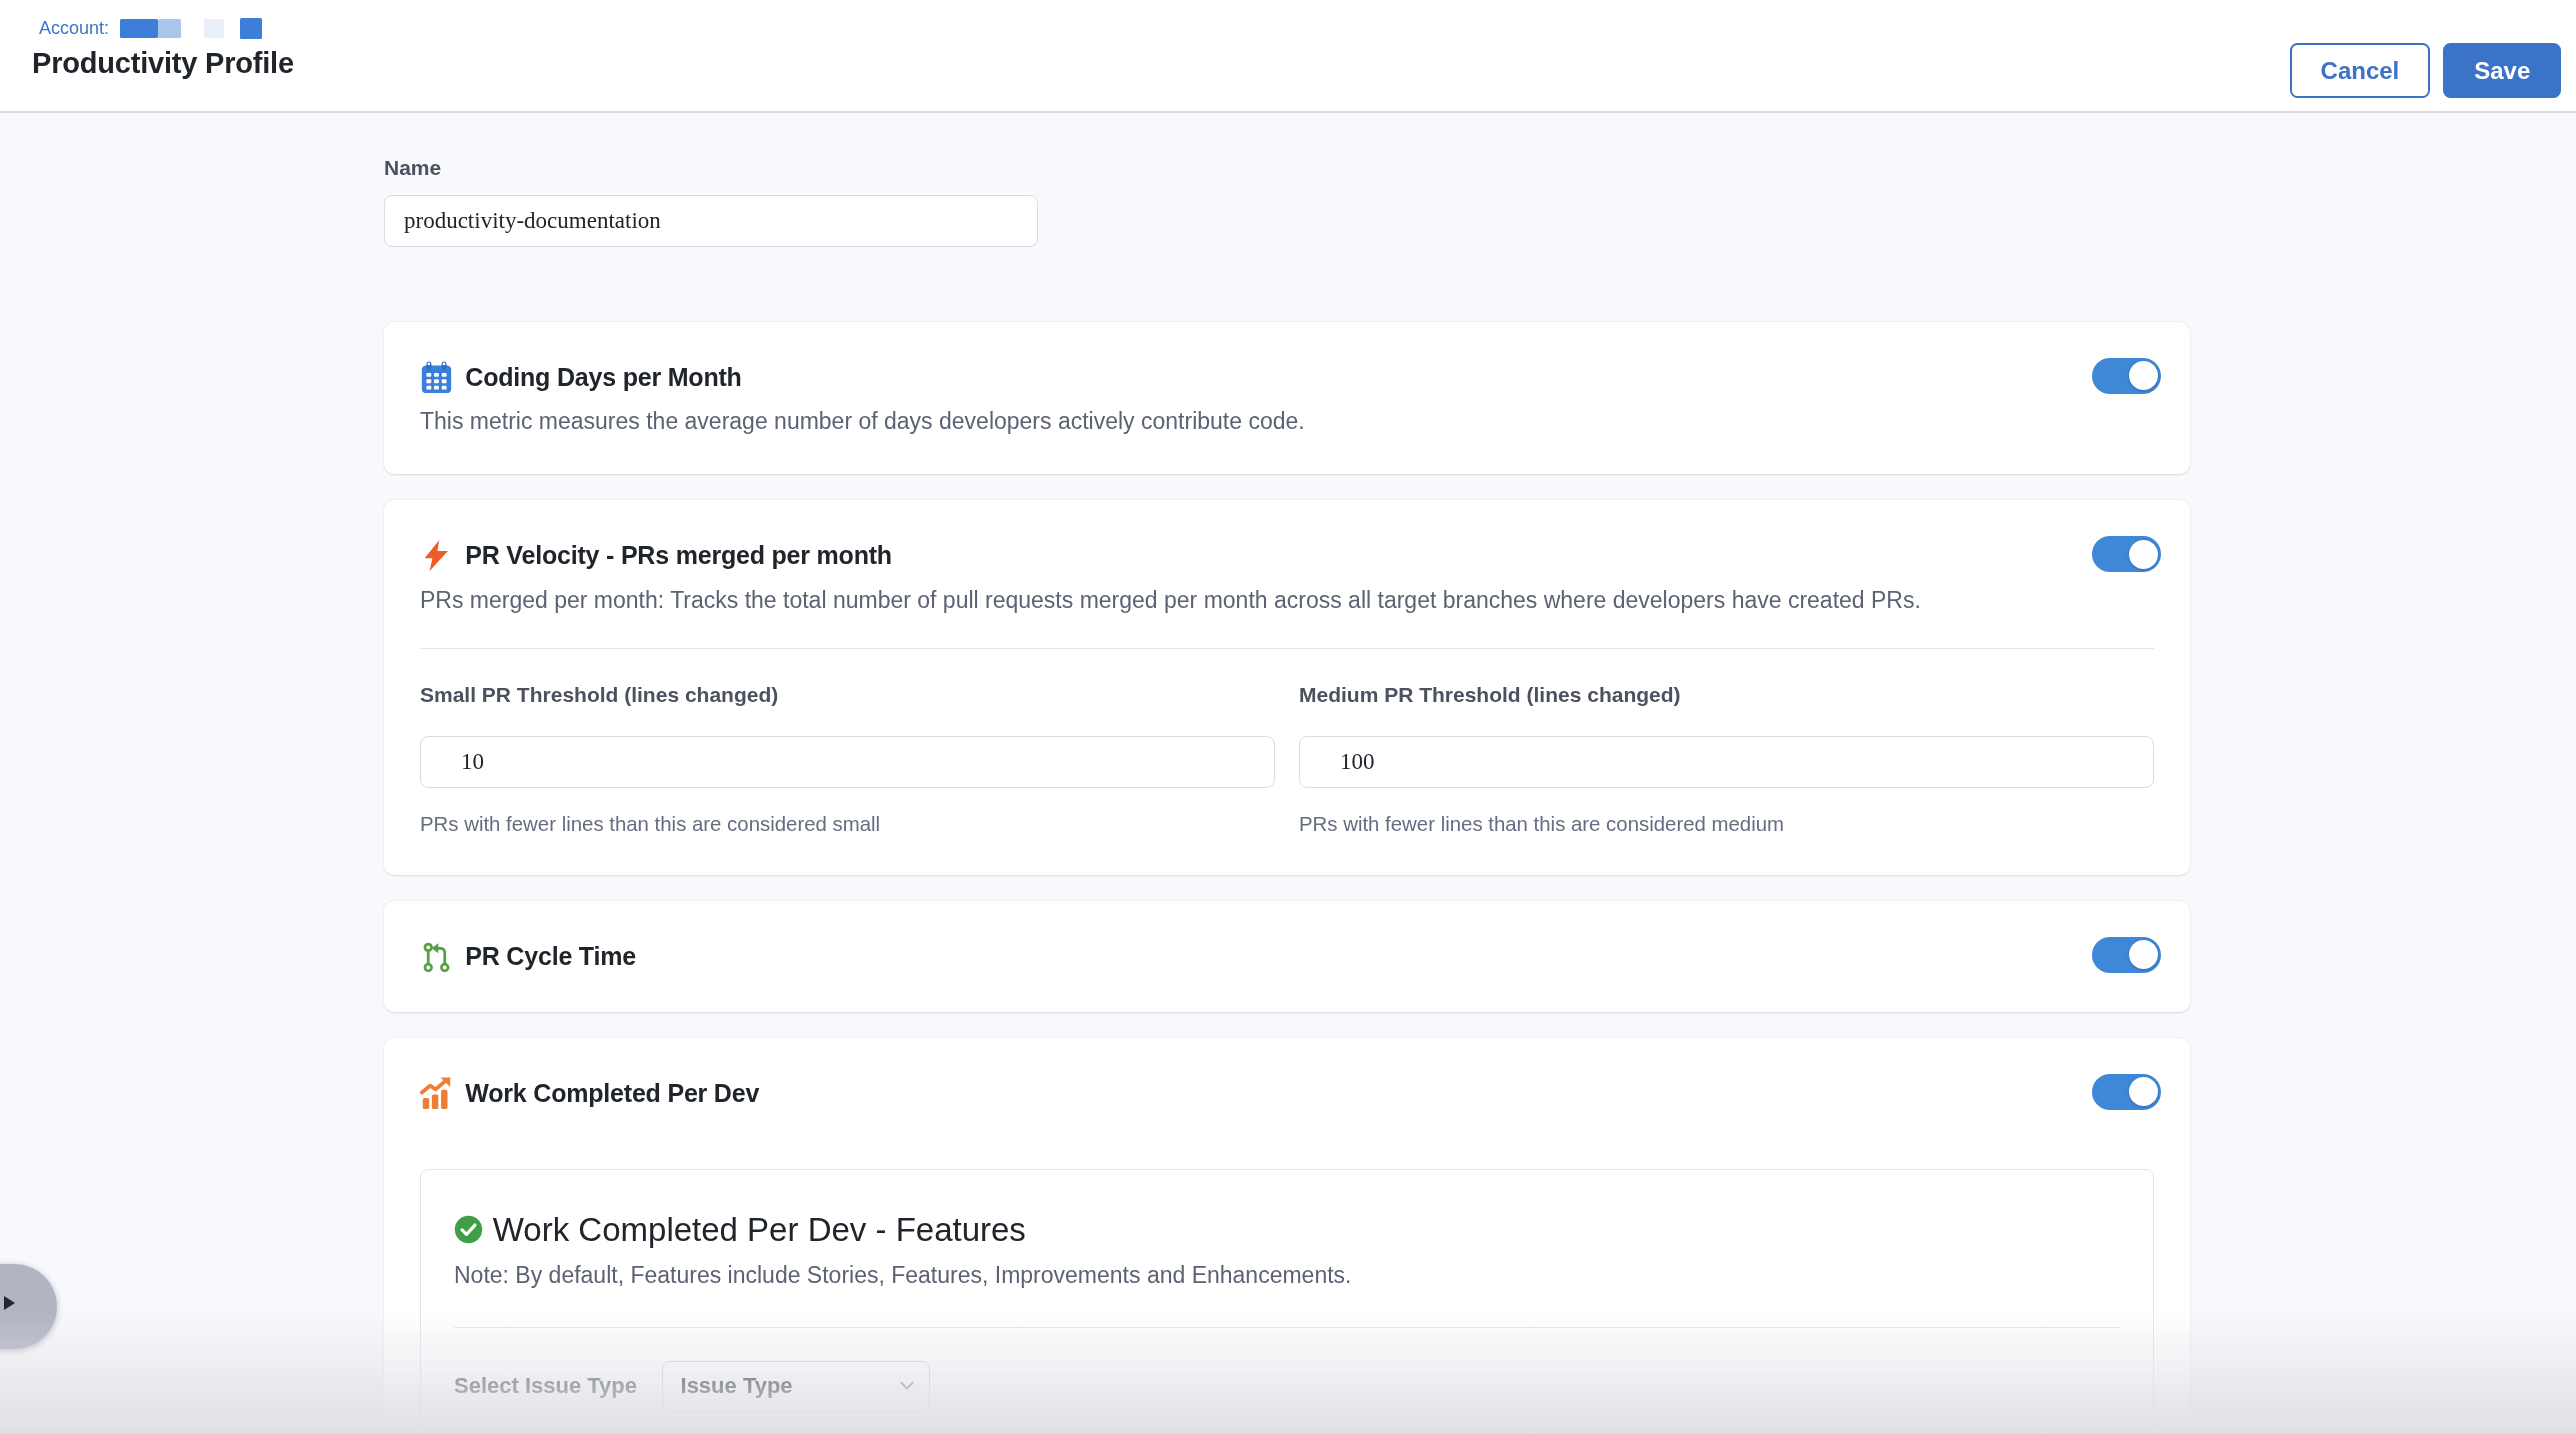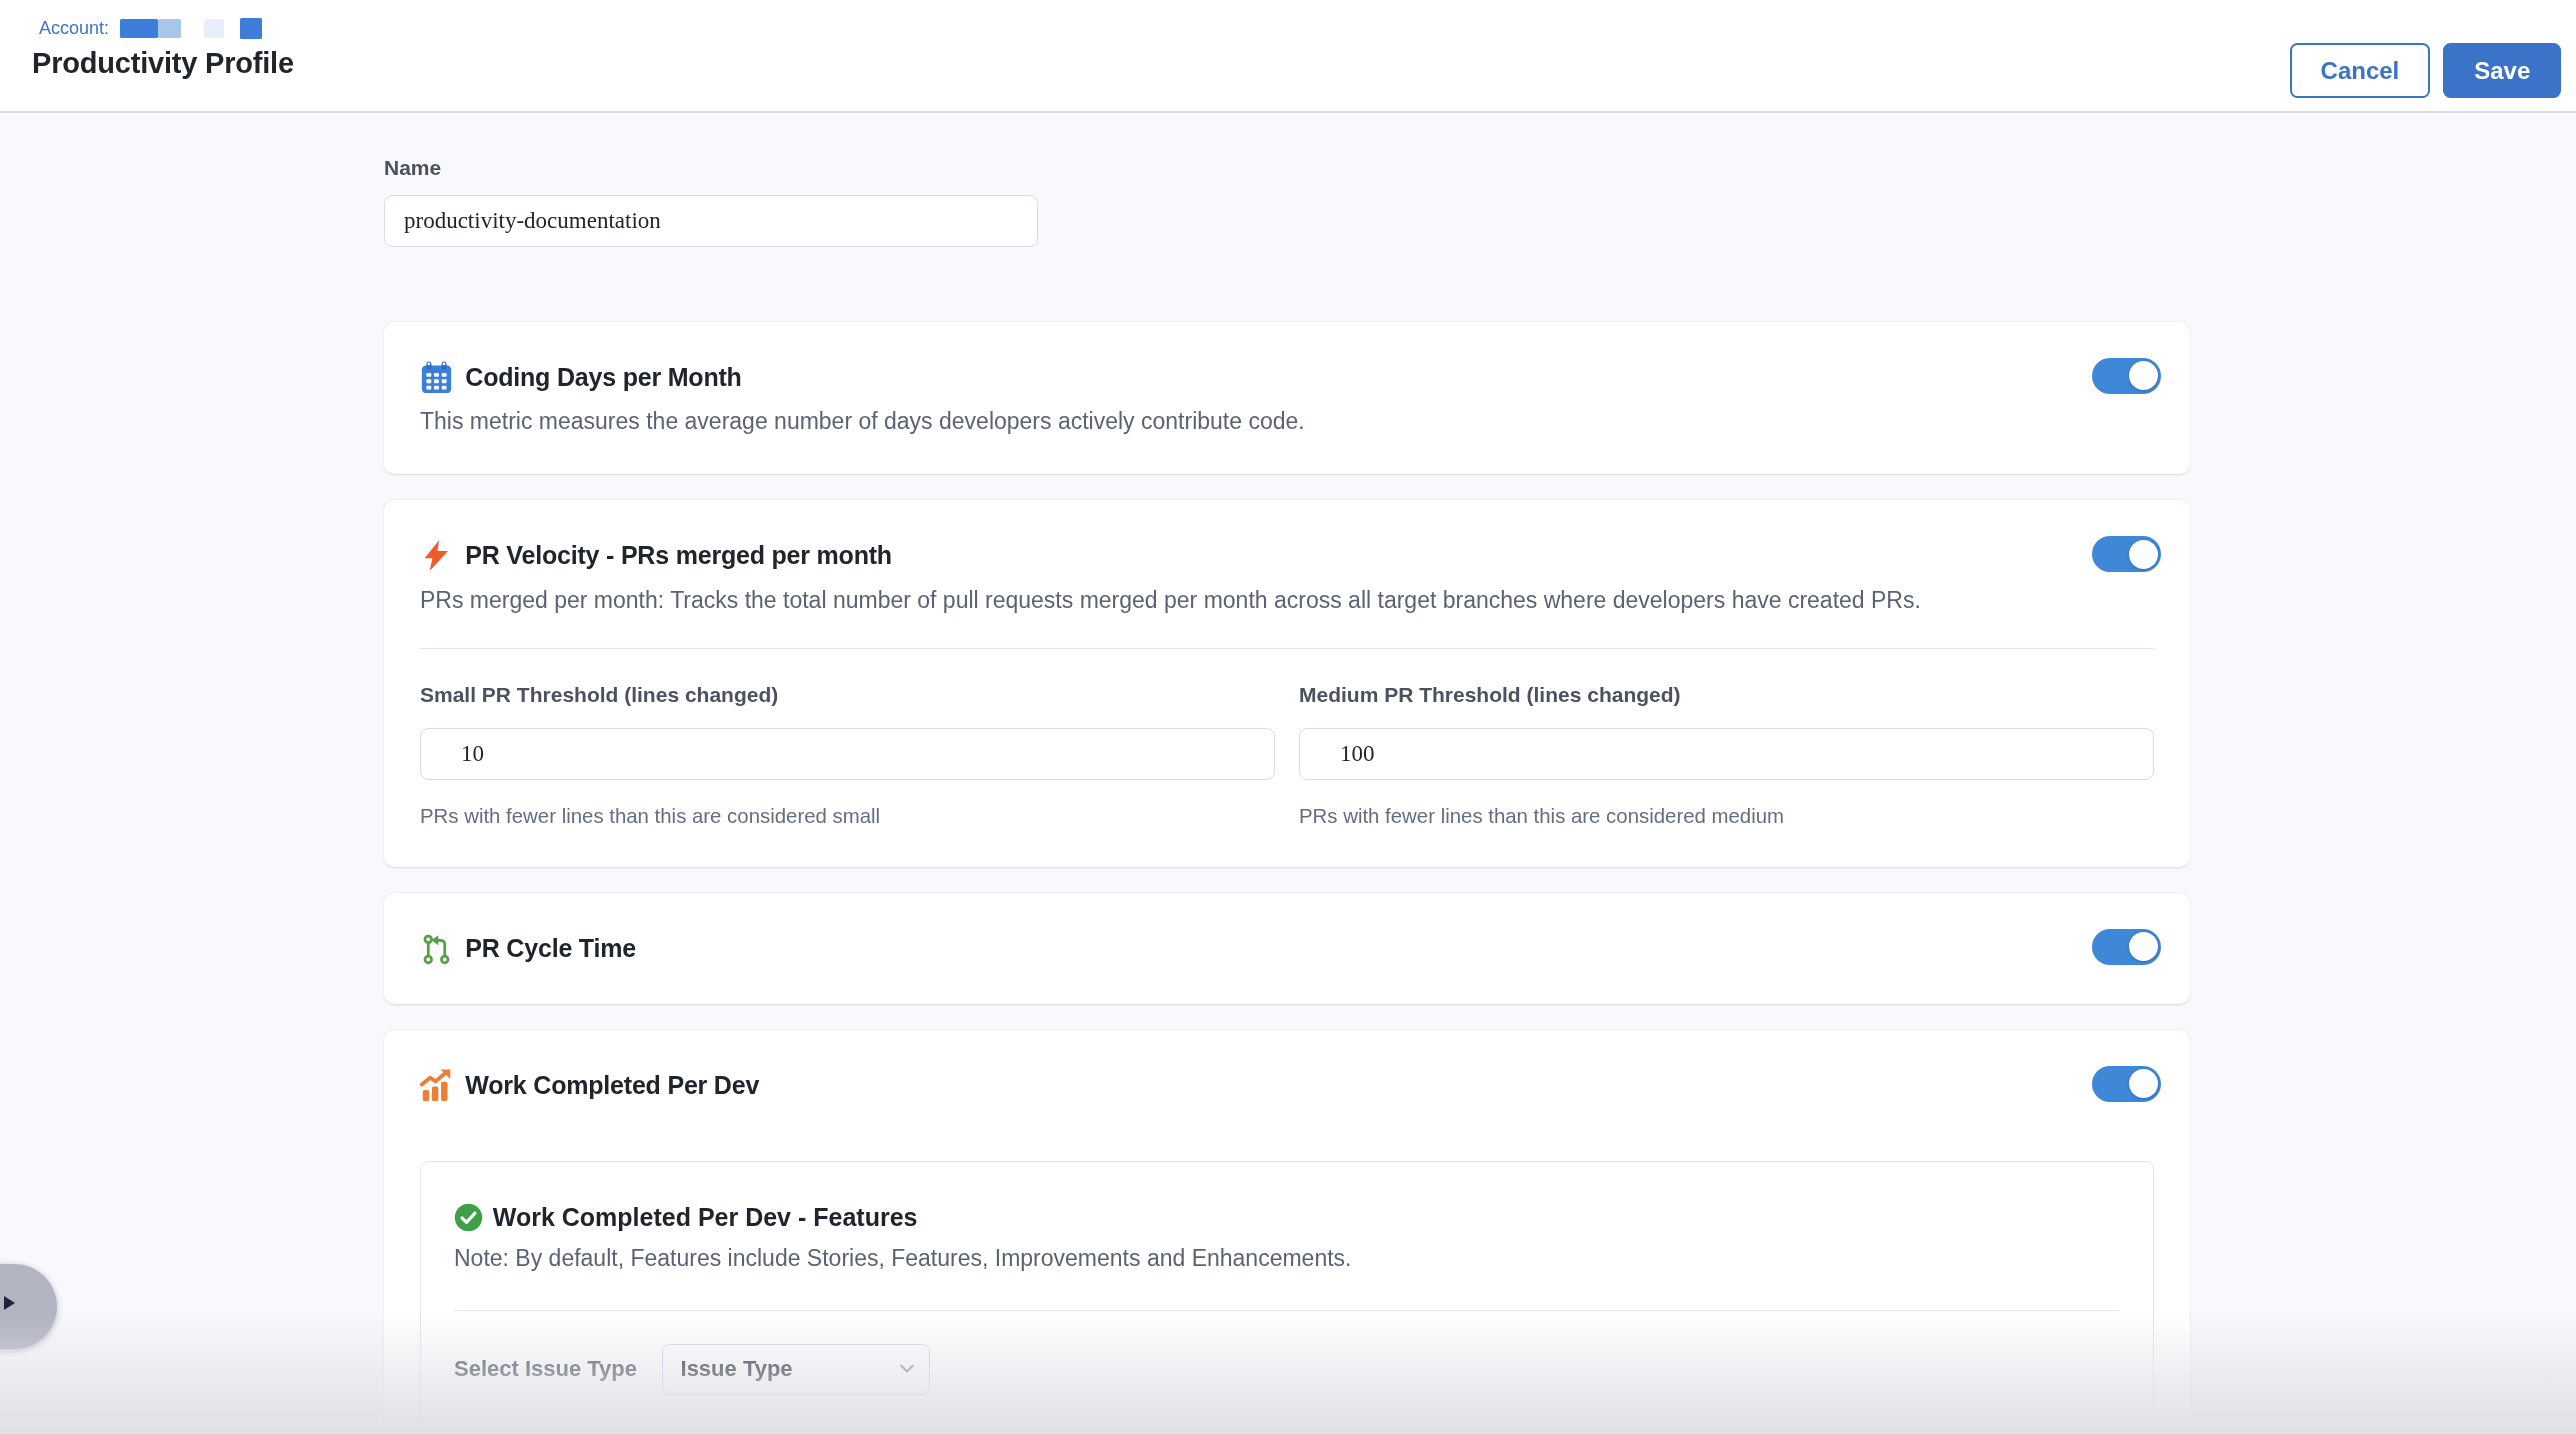--- a/index.html
+++ b/index.html
@@ -71,31 +71,31 @@
   .toggle .knob {
     position: absolute; top: 3.3px; right: 3.3px;
     width: 29px; height: 29px; border-radius: 50%;
     background: #ffffff; box-shadow: 0 0.8px 2.5px rgba(15,40,80,0.35);
   }
 
   .divider { border: none; border-top: 1.6px solid #e5e7ee; margin: 34px 0; }
 
   .fields-row { display: flex; gap: 24px; }
   .fields-col { flex: 1 1 0; }
-  .fields-col .text-input { width: 100%; margin-top: 21px; padding-left: 40px; }
+  .fields-col .text-input { width: 100%; margin-top: 29px; padding-left: 40px; }
   .helper-text { margin-top: 24.5px; font-size: 20.4px; color: #656d80; }
 
   
   .subsection {
     margin-top: 59px; border: 1.6px solid #e3e5ee; border-radius: 8.2px;
     padding: 41px 33px 98px 33px;
   }
   .sub-title-row { display: flex; align-items: center; }
   .sub-icon { width: 29px; height: 29px; margin-right: 9.8px; flex: 0 0 auto; }
-  .sub-title { font-size: 25px; font-weight: 700; color: #20242b; text-align: right; }
+  .sub-title { font-size: 33px; font-weight: 400; color: #20242b; text-align: right; }
   .sub-note { margin-top: 13px; font-size: 23px; color: #5b6273; }
   .subsection .divider { margin: 38px 0 33px 0; }
 
   .select-row { display: flex; align-items: center; gap: 24.5px; }
   .select-label { font-size: 22px; font-weight: 600; color: #4c515f; }
   .select-box {
     position: relative; width: 268px; height: 51px;
     border: 1.6px solid #d4d7e2; border-radius: 7.4px; background: #fff;
     display: flex; align-items: center; padding: 0 18px; cursor: pointer;
   }

